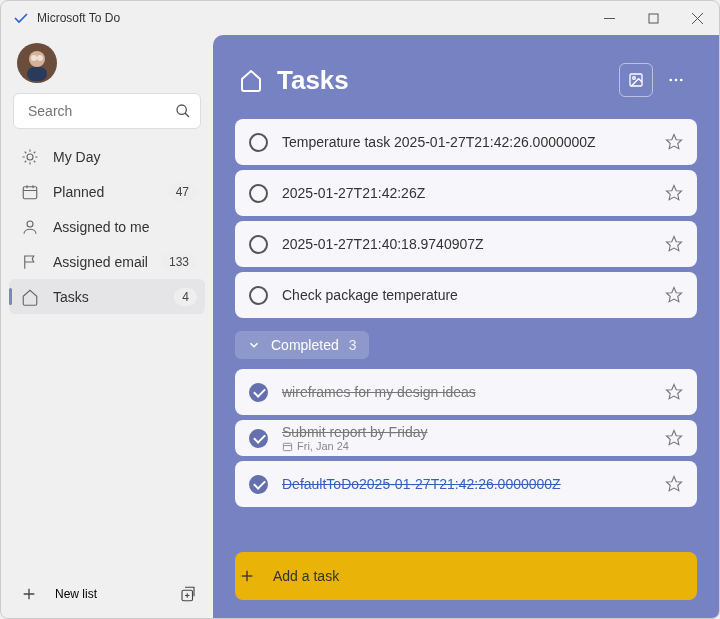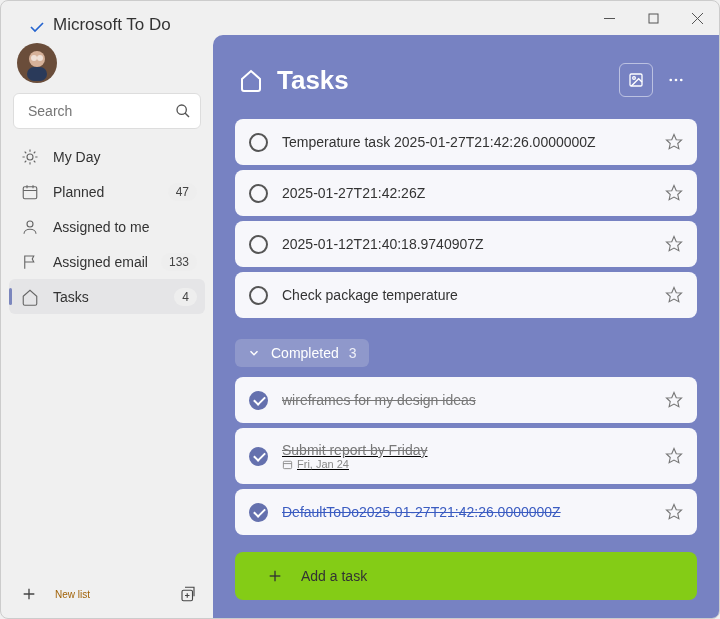--- a/index.html
+++ b/index.html
@@ -1,19 +1,19 @@
 <!DOCTYPE html>
 <html><head>
 <meta charset="utf-8">
 <style>
   * { box-sizing: border-box; margin: 0; padding: 0; font-family: "Segoe UI", sans-serif; }
   body { width: 720px; height: 619px; background: #f0f0f0; overflow: hidden; border: 1px solid #ccc; border-radius: 8px; }
   
   
-  .titlebar { height: 34px; display: flex; align-items: flex-end; padding: 0 0 0 12px; font-size: 17px; color: #333; margin-left: 16px; }
+  .titlebar { height: 34px; display: flex; align-items: center; padding: 0 0 0 12px; font-size: 12px; color: #333; }
   .titlebar .app-icon { width: 16px; height: 16px; margin-right: 8px; color: #2564cf;}
   .titlebar .spacer { flex: 1; }
   .titlebar .win-btn { width: 44px; height: 34px; display: flex; align-items: center; justify-content: center; color: #555; }
   .titlebar .win-btn svg { width: 11px; height: 11px; }
   
   
   .app { display: flex; height: calc(100% - 34px); }
   .sidebar { width: 212px; display: flex; flex-direction: column; padding: 0 8px; }
   
   .avatar { width: 40px; height: 40px; border-radius: 50%; margin: 8px 0 10px 8px; overflow:hidden; }
@@ -31,49 +31,49 @@
   .nav-count { margin-left: auto; font-size: 12px; color: #444; background:#eee; border-radius:10px; padding:2px 8px; }
   .ic-sun { color:#888;}
   .ic-star { color:#b0375d;}
   .ic-planned { color:#186b66;}
   .ic-user { color:#265e32;}
   .ic-flag { color:#a6332a;}
   .ic-home { color:#6571ae;}
 
   .sidebar-footer { display: flex; align-items: center; height: 48px; padding: 0 8px 0 12px; }
   .sidebar-footer .plus-icon { width: 16px; height: 16px; margin-right: 18px; color:#444;}
-  .sidebar-footer .newlist-text { font-size: 10px; color:#a16207;}
+  .sidebar-footer .newlist-text { font-size: 12px; color:#000000;}
   .sidebar-footer .newgroup-icon { margin-left: auto; width:18px; height:18px; color:#444;}
   
   
   .content { flex: 1; background: #7782c2; border-radius: 10px 0 0 0; padding: 28px 22px 18px 22px; display: flex; flex-direction: column; overflow:hidden; position:relative; }
   .content-header { display: flex; align-items: center; color: #fff; margin-bottom: 22px; padding: 0 4px;}
   .content-header .home-icon { width: 24px; height: 24px; margin-right: 14px; stroke-width:2;}
   .content-title { font-size: 26px; font-weight: 600; flex: 1; }
   .hdr-btn { width: 34px; height: 34px; border-radius: 6px; display: flex; align-items: center; justify-content: center; color: #fff; margin-left: 6px;}
   .hdr-btn.outlined { border: 1px solid rgba(255,255,255,0.5); }
   
   .tasks-scroll { flex:1; overflow:hidden;}
   .task-row { background: #f7f7fb; border-radius: 8px; display: flex; align-items: center; padding: 0 14px; margin-bottom: 5px; height: 46px; }
   .task-row .chk { width: 19px; height: 19px; border-radius: 50%; border: 2px solid #555; margin-right: 14px; flex-shrink:0; }
   .task-row .chk.done { background: #6571ae; border-color:#6571ae; position:relative; }
   .task-row .chk.done::after { content:""; position:absolute; left:5px; top:1px; width:5px; height:9px; border:2px solid #fff; border-top:none; border-left:none; transform:rotate(45deg);}
   .task-title { font-size: 14px; color: #333; flex: 1; }
   .task-title.done { text-decoration: line-through; color: #777; }
   .task-row.highlighted .task-title.done { color:#3b5cc1; text-decoration-color:#3b5cc1;}
   .task-sub { font-size: 11px; color: #888; display:flex; align-items:center; gap:4px;}
   .task-body { flex:1; display:flex; flex-direction:column; justify-content:center;}
-  .task-row.hassub { height:56px;text-decoration:underline;}
+  .task-row.hassub { height:36px;}
   .star-btn { width: 18px; height: 18px; color: #777; flex-shrink:0; margin-left:8px;}
 
-  .completed-header { display: inline-flex; align-items:center; background:#8f98cb; color:#fff; border-radius:6px; padding:6px 12px; margin:16px 0 10px 0; font-size:14px; gap:10px;}
+  .completed-header { display: inline-flex; align-items:center; background:#8f98cb; color:#fff; border-radius:6px; padding:6px 12px; margin:8px 0 10px 0; font-size:14px; gap:10px;}
   .completed-header .chev { width:14px; height:14px;}
   .completed-header .cnt { opacity:0.85;}
 
-  .add-task { background:#84cc16; border-radius:8px; display:flex; align-items:center; height:48px; padding:0 32px; margin-top:0;}
+  .add-task { background:#eab308; border-radius:8px; display:flex; align-items:center; height:48px; padding:0 4px; margin-top:0;}
   .add-task .plus-icon { width:16px; height:16px; margin-right:18px; color:#333;}
   .add-task span { font-size:14px; color:#333;}
 </style>
 </head>
 <body>
 
 <div class="titlebar">
   <svg class="app-icon" viewBox="0 0 24 24" fill="none" stroke="currentColor" stroke-width="2.5">
       <polyline points="3 12 9 18 21 6"></polyline>
     </svg>
@@ -215,21 +215,21 @@
         <div class="task-body">
             <span class="task-title">2025-01-27T21:42:26Z</span>
           </div>
         <svg class="star-btn" viewBox="0 0 24 24" fill="none" stroke="currentColor" stroke-width="1.5">
             <polygon points="12 2 15 9 22 9.3 17 14 18.5 21 12 17.5 5.5 21 7 14 2 9.3 9 9"></polygon>
           </svg>
       </div>
       <div class="task-row">
         <div class="chk"></div>
         <div class="task-body">
-            <span class="task-title">2025-01-12T21:40:18.9740907Z</span>
+            <span class="task-title">2025-01-27T21:40:18.9740907Z</span>
           </div>
         <svg class="star-btn" viewBox="0 0 24 24" fill="none" stroke="currentColor" stroke-width="1.5">
             <polygon points="12 2 15 9 22 9.3 17 14 18.5 21 12 17.5 5.5 21 7 14 2 9.3 9 9"></polygon>
           </svg>
       </div>
       <div class="task-row">
         <div class="chk"></div>
         <div class="task-body">
             <span class="task-title">Check package temperature</span>
           </div>

